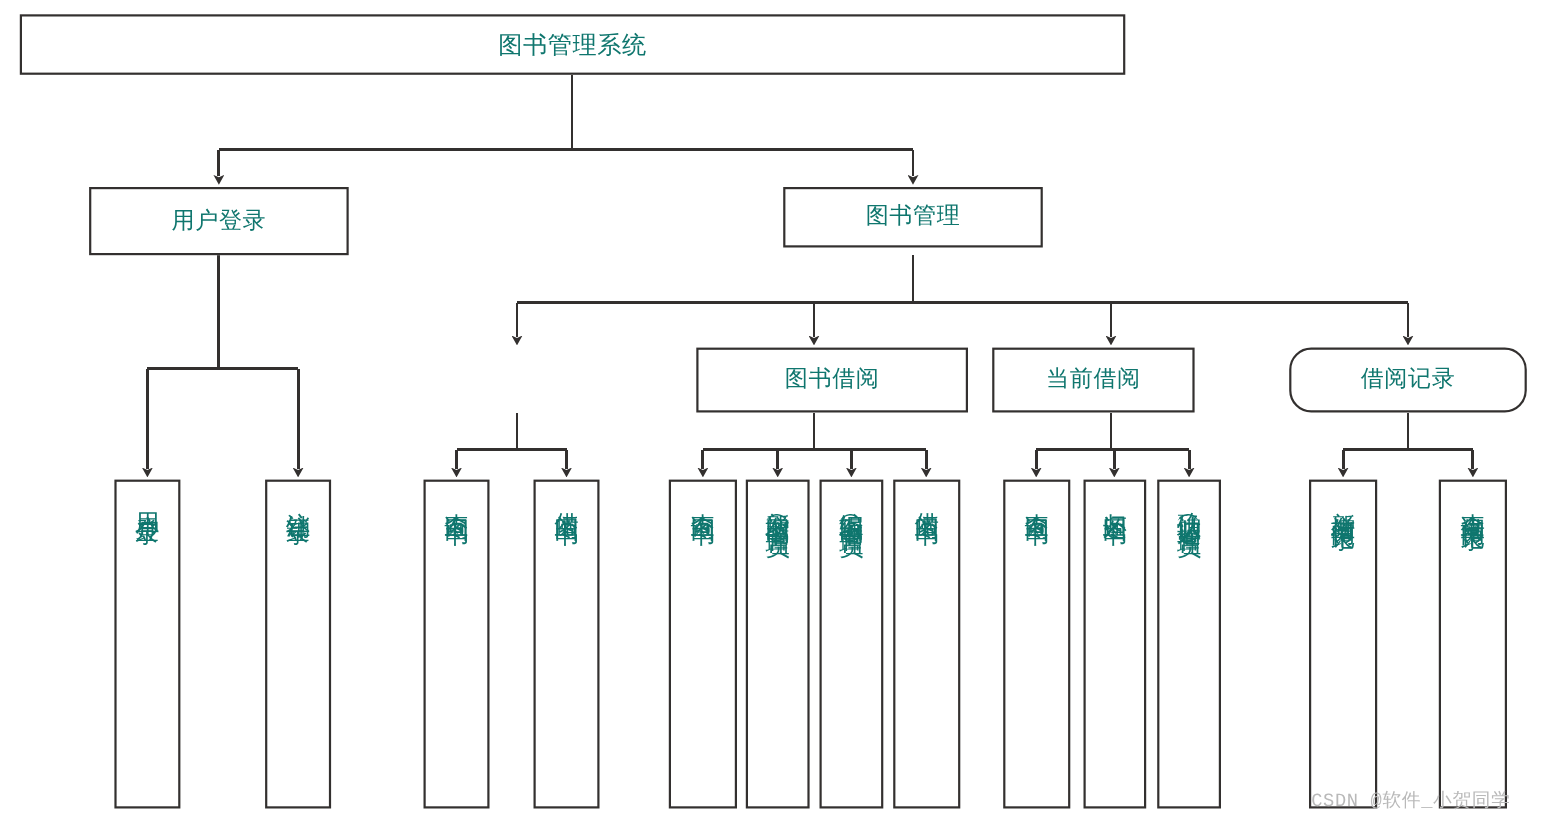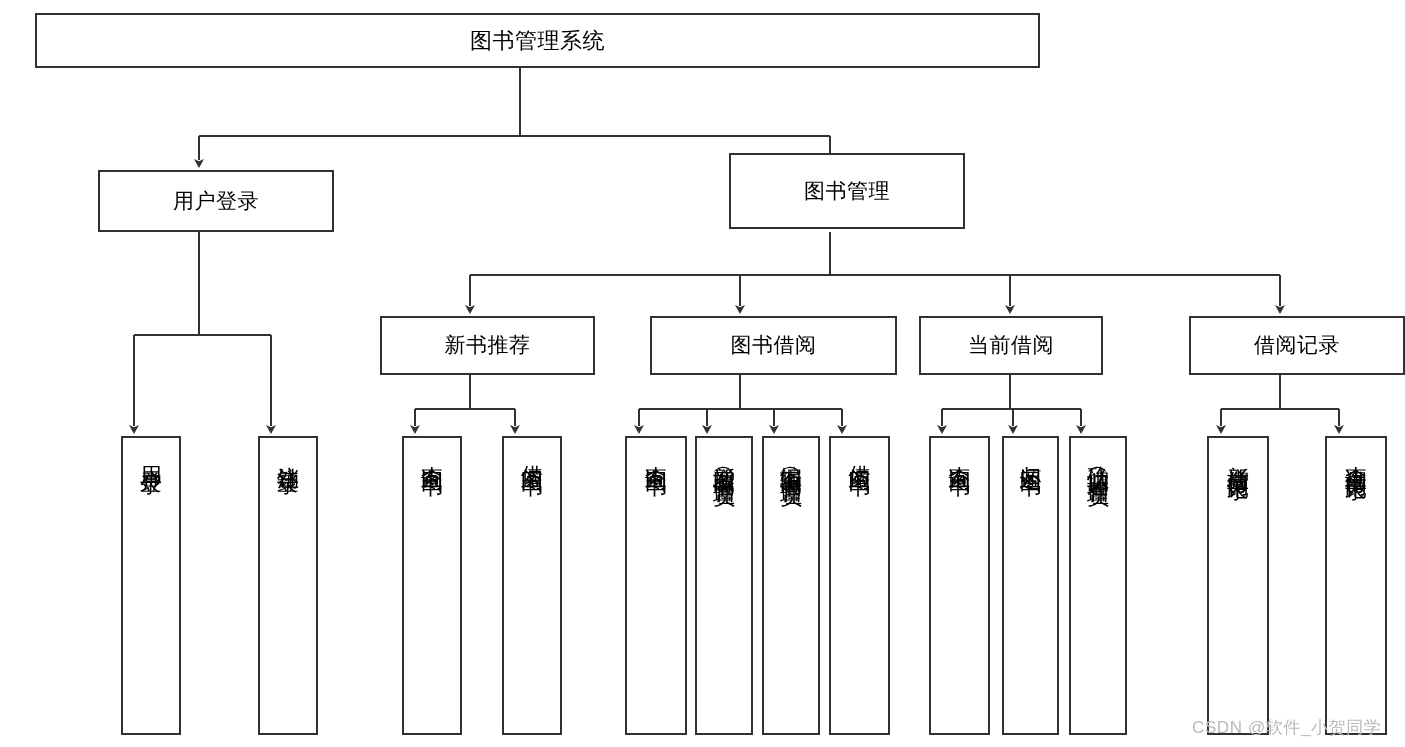--- a/index.html
+++ b/index.html
@@ -26,22 +26,21 @@
     pointer-events: none;
   }
   .node {
     position: absolute;
     box-sizing: border-box;
     background: #ffffff;
     border: 2.5px solid #33302f;
     display: flex;
     align-items: center;
     justify-content: center;
-    color: #000000;
-    margin-left: 17px;
+    color: #0f766e;
   }
   .node .label {
     font-size: 21px;
     line-height: 1.18;
     letter-spacing: 0.5px;
     white-space: nowrap;
     text-align: center;
   }
   .node.vertical {
     align-items: flex-start;
@@ -55,21 +54,21 @@
     line-height: 1;
     white-space: nowrap;
   }
   .node.root .label { font-size: 22px; }
   .watermark {
     position: absolute;
     color: #b9b9b9;
     font-size: 17px;
     white-space: nowrap;
     letter-spacing: 0.6px;
-    font-family: Liberation Sans, sans-serif;
+    font-family: Liberation Mono, monospace;
   }
 </style>
 </head>
 <body>
 
 <div id="canvas">
 
   <svg id="edge-layer" viewBox="0 0 1405 747" width="1405" height="747" xmlns="http://www.w3.org/2000/svg">
     <defs>
       <marker id="arrow" markerWidth="9" markerHeight="10" refX="1" refY="5" orient="auto" markerUnits="userSpaceOnUse">
@@ -120,34 +119,31 @@
     </g>
   </svg>
 
   <div class="node root" style="left: 18px; top: 13px; width: 1005px; height: 55px;">
     <span class="label">图书管理系统</span>
   </div>
 
   <div class="node" style="left: 81px; top: 170px; width: 236px; height: 62px;">
     <span class="label">用户登录</span>
   </div>
-  <div class="node" style="left: 712px; top: 153px; width: 236px; height: 76px;">
+  <div class="node" style="left: 712px; top: 170px; width: 236px; height: 55px;">
     <span class="label">图书管理</span>
   </div>
 
-  <div class="node" style="left: 363px; top: 316px; width: 215px; height: 59px;">
-    <span class="label">新书推荐</span>
-  </div>
   <div class="node" style="left: 633px; top: 316px; width: 247px; height: 59px;">
     <span class="label">图书借阅</span>
   </div>
   <div class="node" style="left: 902px; top: 316px; width: 184px; height: 59px;">
     <span class="label">当前借阅</span>
   </div>
-  <div class="node" style="left: 1172px; top: 316px; width: 216px; height: 59px;">
+  <div class="node" style="left: 1172px; top: 316px; width: 216px; height: 59px; border-radius: 20px;">
     <span class="label">借阅记录</span>
   </div>
 
   <div class="node vertical" style="left: 104px; top: 436px; width: 60px; height: 299px;">
     <span class="label">用户登录</span>
   </div>
   <div class="node vertical" style="left: 241px; top: 436px; width: 60px; height: 299px;">
     <span class="label">注销登录</span>
   </div>
   <div class="node vertical" style="left: 385px; top: 436px; width: 60px; height: 299px;">

